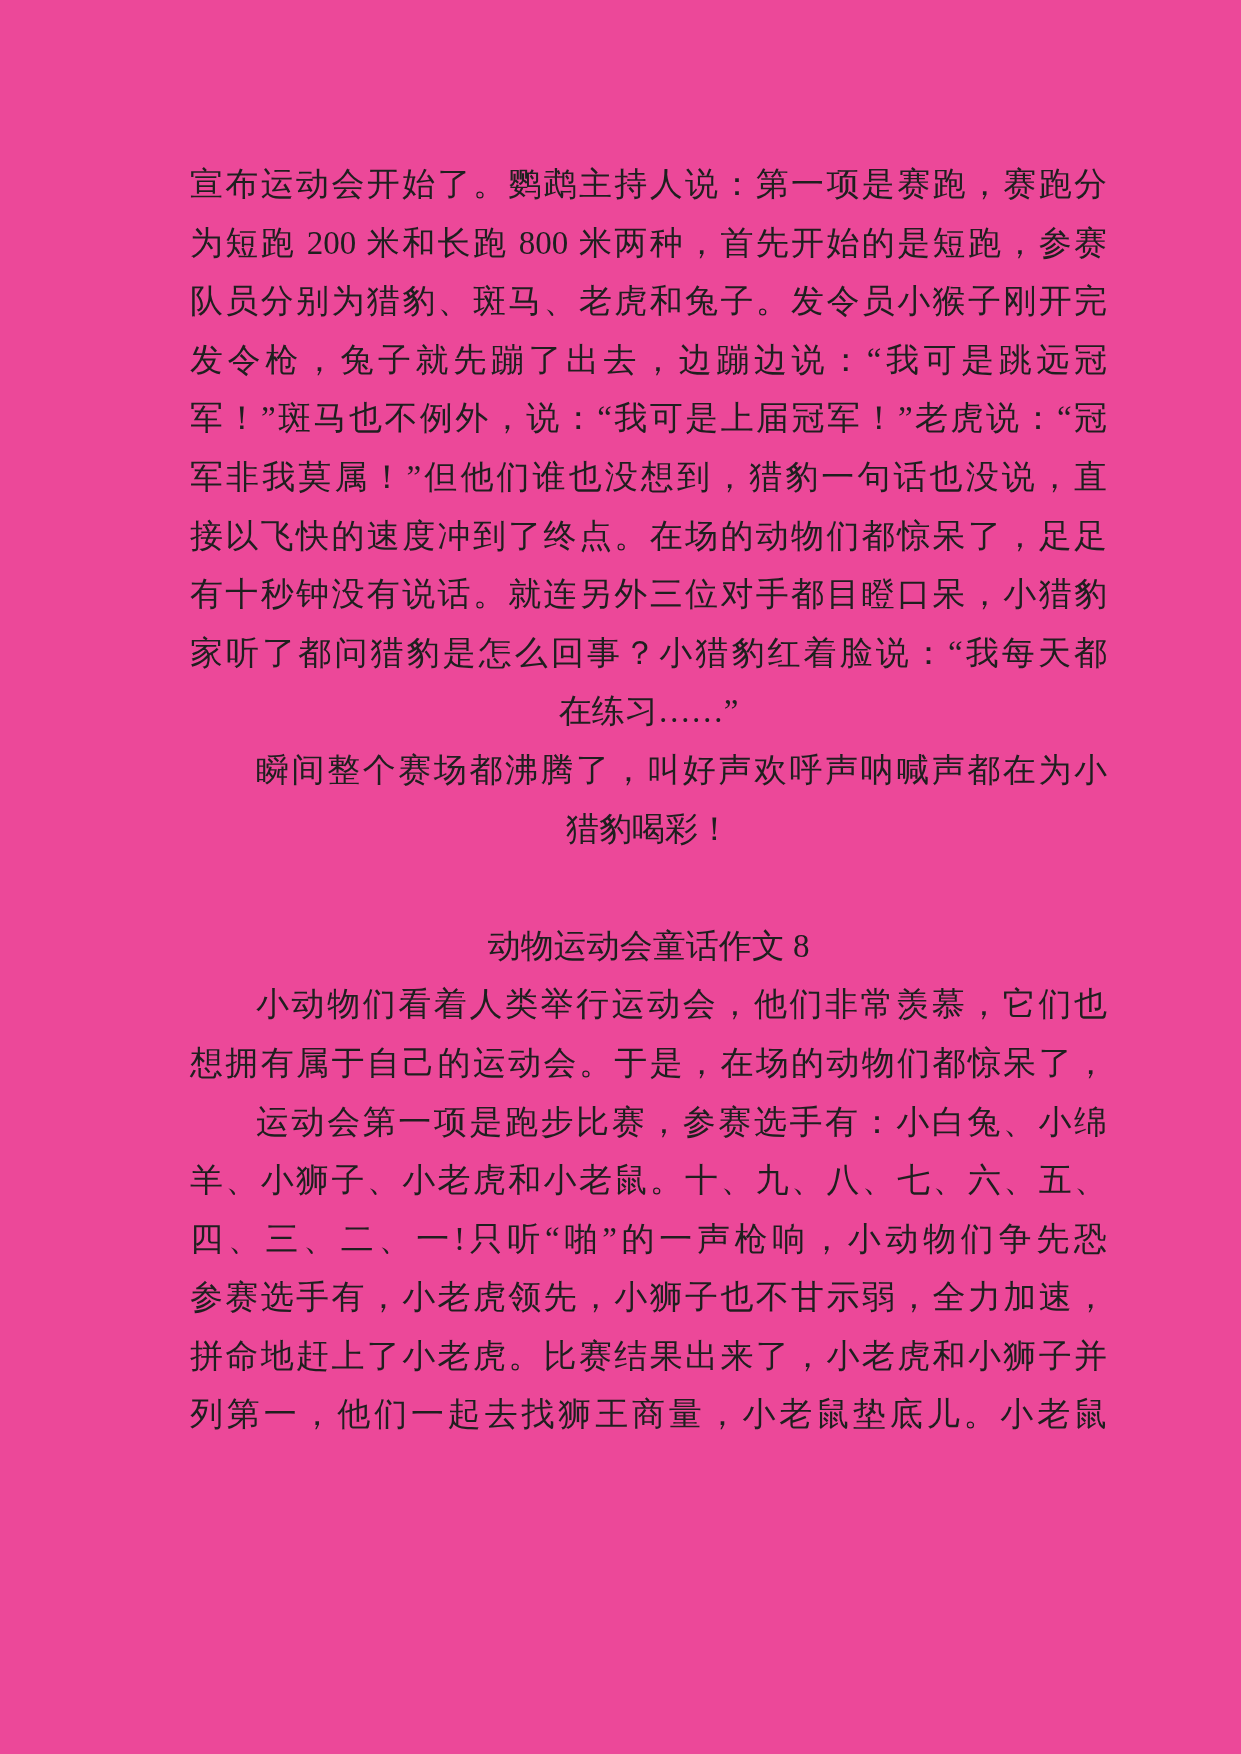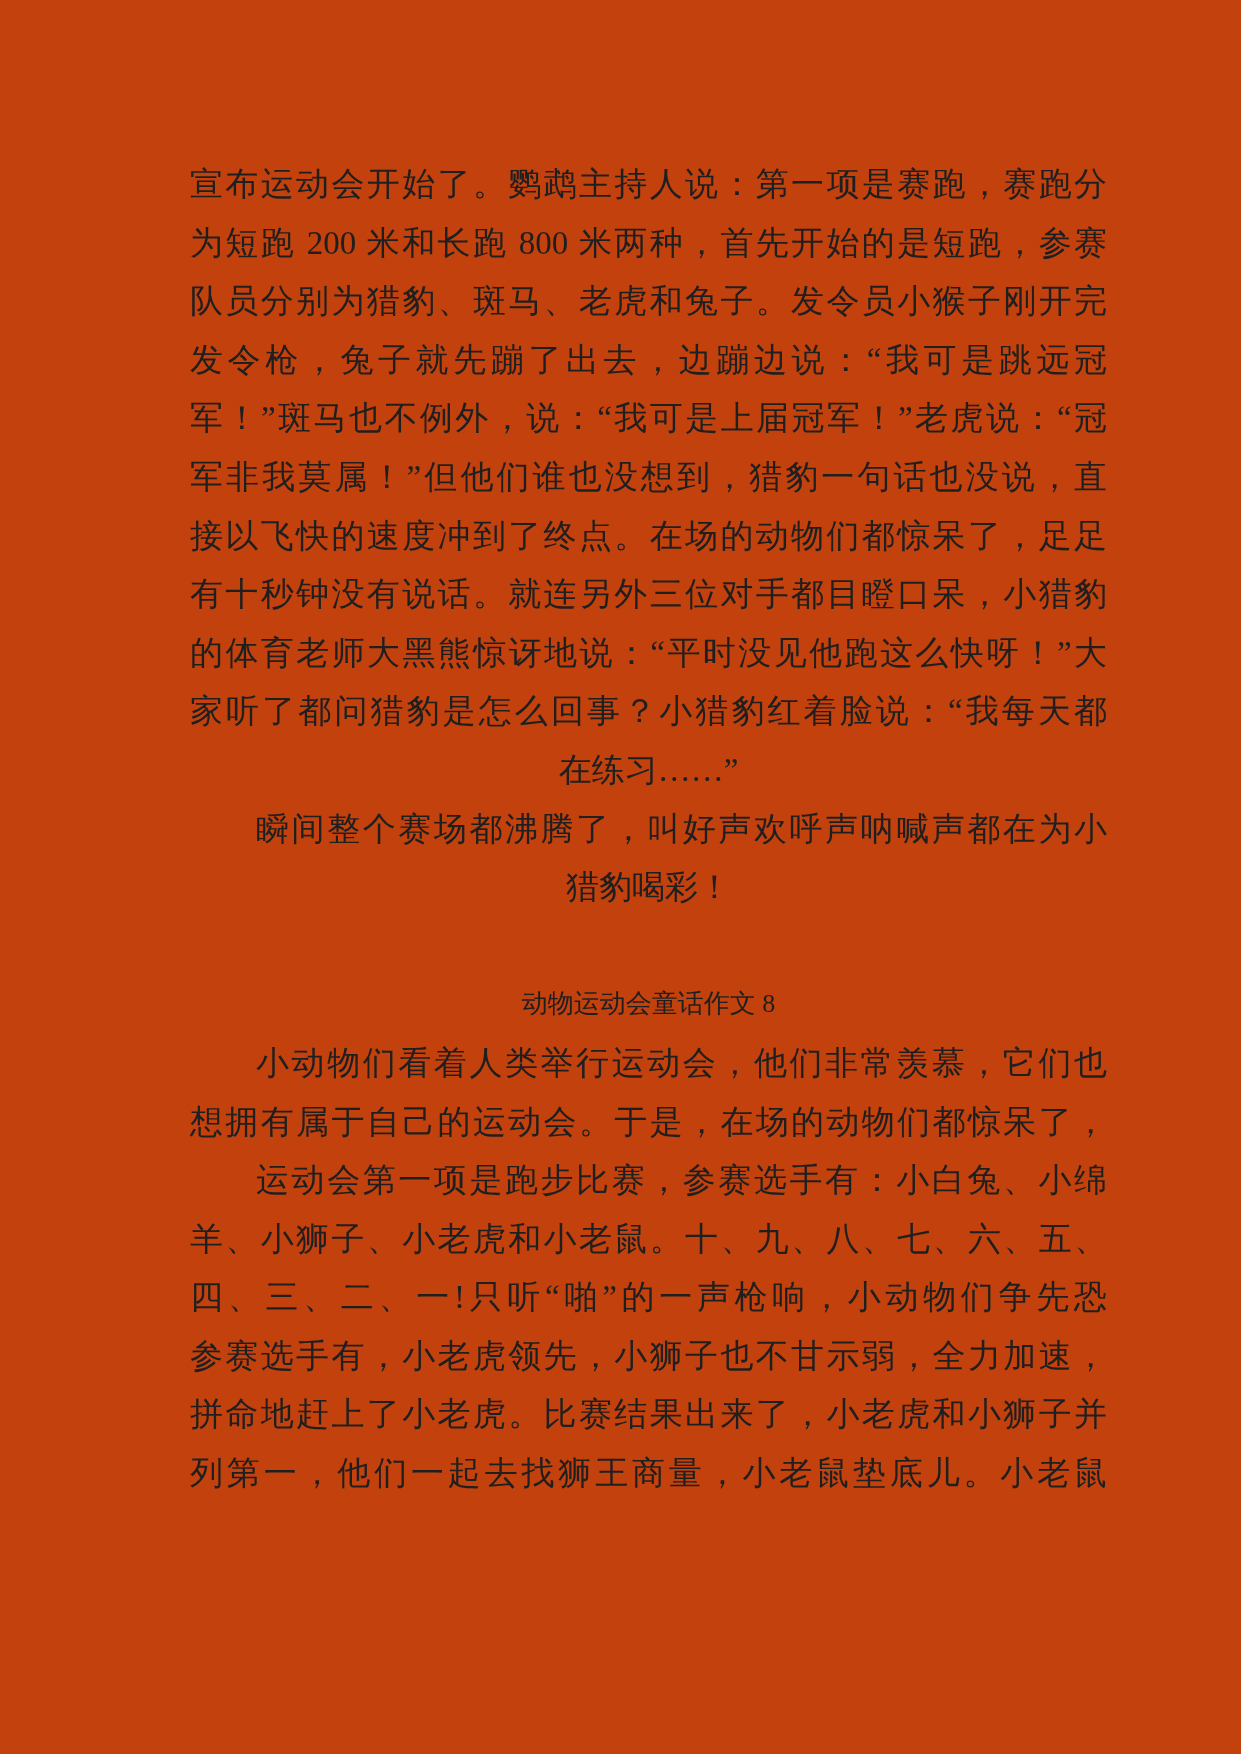--- a/index.html
+++ b/index.html
@@ -6,21 +6,21 @@
   html, body { background: #ffffff; }
   body {
     width: 1241px;
     height: 1754px;
     font-family: "Liberation Serif", "DejaVu Serif", serif;
   }
   .page {
     position: relative;
     width: 1241px;
     height: 1754px;
-    background: #c2410c;
+    background: #ec4899;
     overflow: hidden;
   }
   .content {
     position: absolute;
     left: 190px;
     top: 155px;
     width: 917px;
     color: #1f1f1f;
     font-size: 33px;
     line-height: 58.6px;
@@ -54,33 +54,32 @@
 
     <section>
       <div class="line just">宣布运动会开始了。鹦鹉主持人说：第一项是赛跑，赛跑分</div>
       <div class="line just">为短跑 200 米和长跑 800 米两种，首先开始的是短跑，参赛</div>
       <div class="line just">队员分别为猎豹、斑马、老虎和兔子。发令员小猴子刚开完</div>
       <div class="line just">发令枪，兔子就先蹦了出去，边蹦边说：“我可是跳远冠</div>
       <div class="line just">军！”斑马也不例外，说：“我可是上届冠军！”老虎说：“冠</div>
       <div class="line just">军非我莫属！”但他们谁也没想到，猎豹一句话也没说，直</div>
       <div class="line just">接以飞快的速度冲到了终点。在场的动物们都惊呆了，足足</div>
       <div class="line just">有十秒钟没有说话。就连另外三位对手都目瞪口呆，小猎豹</div>
-      <div class="line just">的体育老师大黑熊惊讶地说：“平时没见他跑这么快呀！”大</div>
       <div class="line just">家听了都问猎豹是怎么回事？小猎豹红着脸说：“我每天都</div>
       <div class="line">在练习……”</div>
     </section>
 
     <section>
       <div class="line just indent">瞬间整个赛场都沸腾了，叫好声欢呼声呐喊声都在为小</div>
       <div class="line">猎豹喝彩！</div>
     </section>
 
     <div class="blank-line"></div>
 
-    <h2 class="line heading" style="font-size:26px;">动物运动会童话作文 8</h2>
+    <h2 class="line heading" style="font-size:33px;">动物运动会童话作文 8</h2>
 
     <section>
       <div class="line just indent">小动物们看着人类举行运动会，他们非常羡慕，它们也</div>
       <div class="line just">想拥有属于自己的运动会。于是，在场的动物们都惊呆了，</div>
     </section>
 
     <section>
       <div class="line just indent">运动会第一项是跑步比赛，参赛选手有：小白兔、小绵</div>
       <div class="line just">羊、小狮子、小老虎和小老鼠。十、九、八、七、六、五、</div>
       <div class="line just">四、三、二、一!只听“啪”的一声枪响，小动物们争先恐</div>

